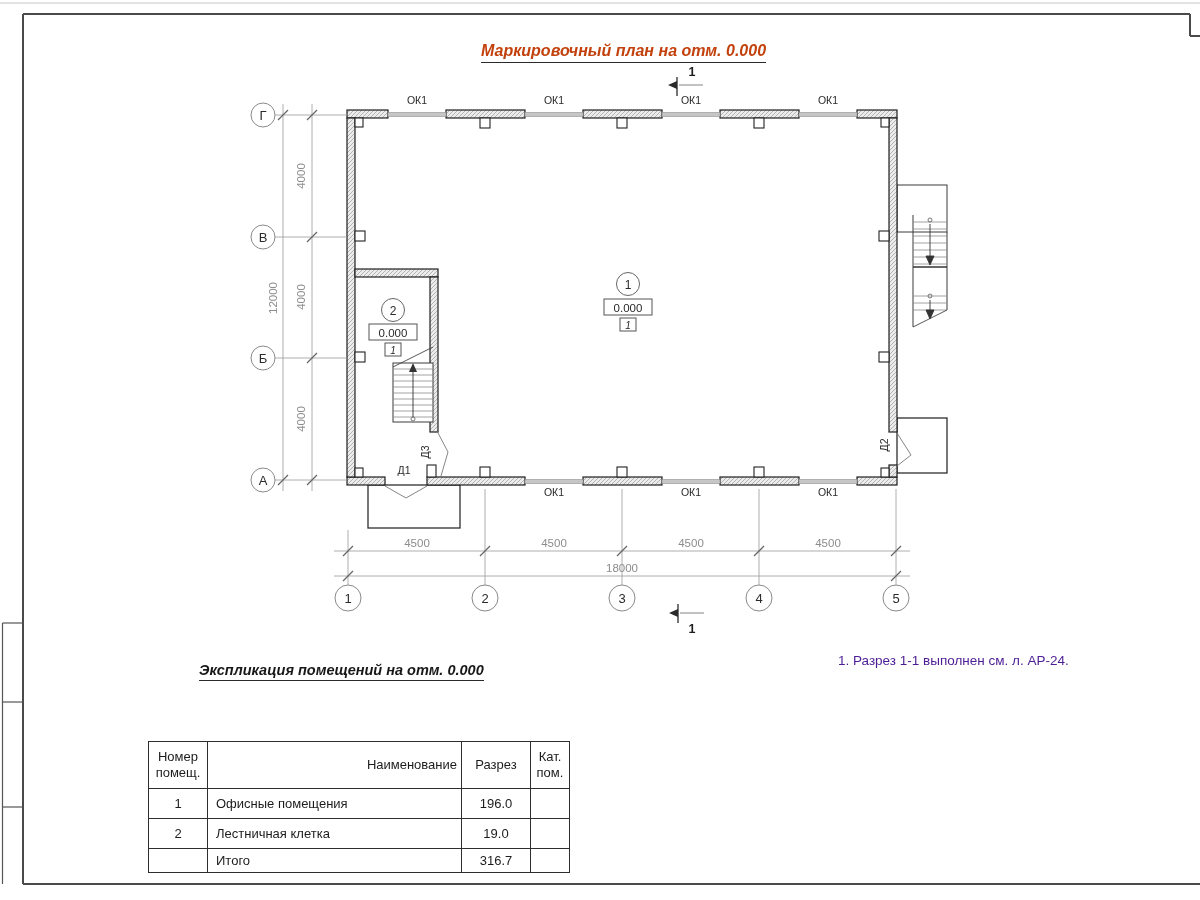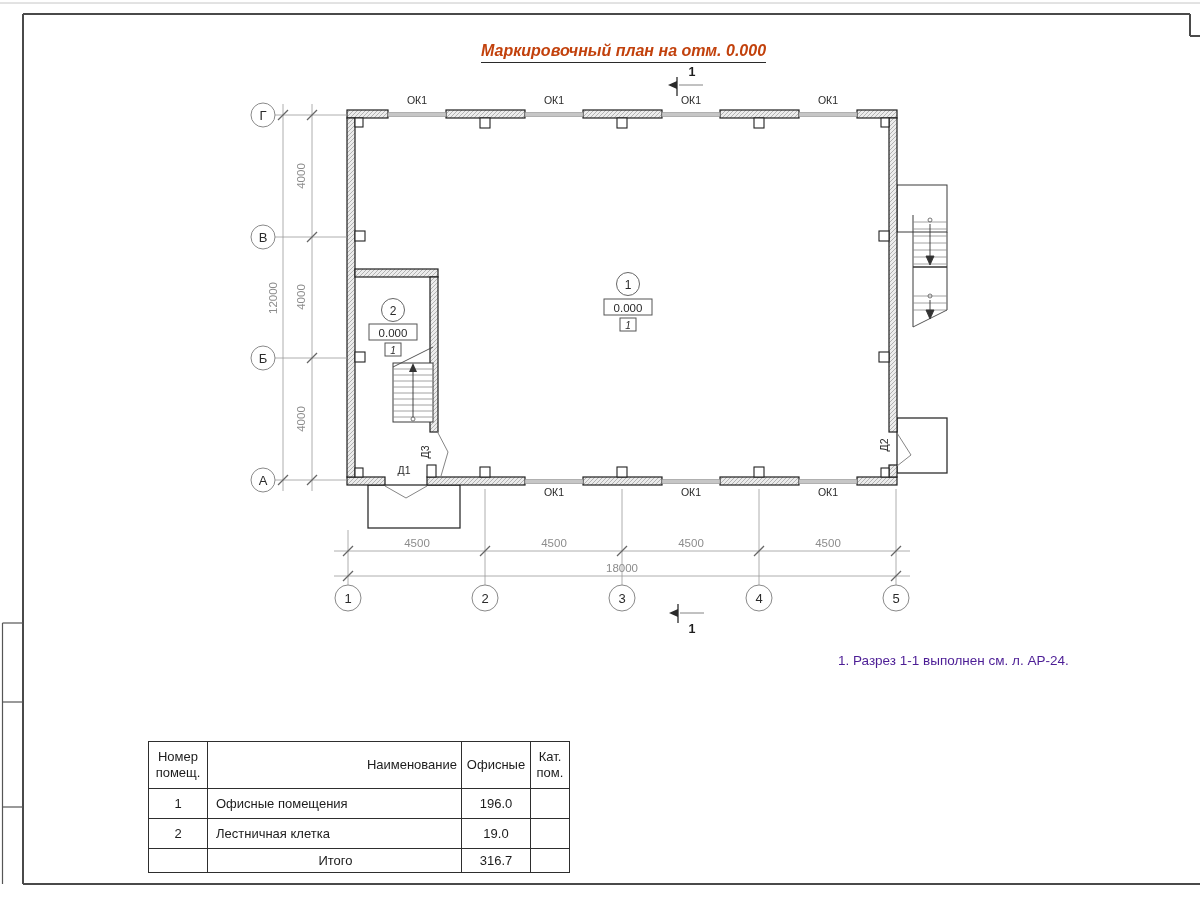--- a/index.html
+++ b/index.html
@@ -24,21 +24,21 @@
   table.schedule{border-collapse:collapse;table-layout:fixed;width:385px;font-size:13px;color:#1c1c1c;}
   table.schedule td{border:1.5px solid #2e2e2e;padding:1px 4px;text-align:center;overflow:hidden;}
   table.schedule .c-num{width:50px;}
   table.schedule .c-name{width:245px;text-align:left;padding-left:8px;}
   table.schedule .c-area{width:60px;}
   table.schedule .c-cat{width:30px;}
   table.schedule tr.hdr td{text-align:center;height:44px;line-height:1.25;}
   table.schedule tr.hdr .c-name{text-align:right;padding-left:4px;}
   table.schedule tr.row td{height:27px;}
   table.schedule tr.total td{height:21px;}
-  table.schedule tr.total .c-name{text-align:center;padding-right:6px;}
+  table.schedule tr.total .c-name{text-align:left;padding-right:6px;}
 </style>
 </head>
 <body>
 
 <div id="sheet">
 
 <svg width="1200" height="900" viewBox="0 0 1200 900">
   <defs>
     <pattern id="hatch" width="4" height="4" patternUnits="userSpaceOnUse">
       <rect width="4" height="4" fill="#ececec"></rect>
@@ -277,28 +277,29 @@
   <g>
     <line x1="678" y1="604" x2="678" y2="623" stroke="#2a2a2a" stroke-width="1.3"></line>
     <line x1="680" y1="613" x2="704" y2="613" stroke="#777" stroke-width="0.9"></line>
     <polygon points="669,613 678,609 678,617" fill="#2a2a2a"></polygon>
     <text class="t-sec" x="692" y="633">1</text>
   </g>
 </svg>
 
 <div class="overlay plan-title">Маркировочный план на отм. 0.000</div>
 <div class="overlay note">1. Разрез 1-1 выполнен см. л. АР-24.</div>
+<div class="overlay schedule-title">Экспликация помещений на отм. 0.000</div>
 
 <div class="schedule-wrap">
   <table class="schedule">
     <tbody>
           <tr class="hdr">
       <td class="c-num">Номер помещ.</td>
       <td class="c-name">Наименование</td>
-      <td class="c-area">Офисные</td>
+      <td class="c-area">Разрез</td>
       <td class="c-cat">Кат. пом.</td>
     </tr>
     <tr class="row">
       <td class="c-num">1</td>
       <td class="c-name">Офисные помещения</td>
       <td class="c-area">196.0</td>
       <td class="c-cat"></td>
     </tr>
     <tr class="row">
       <td class="c-num">2</td>

